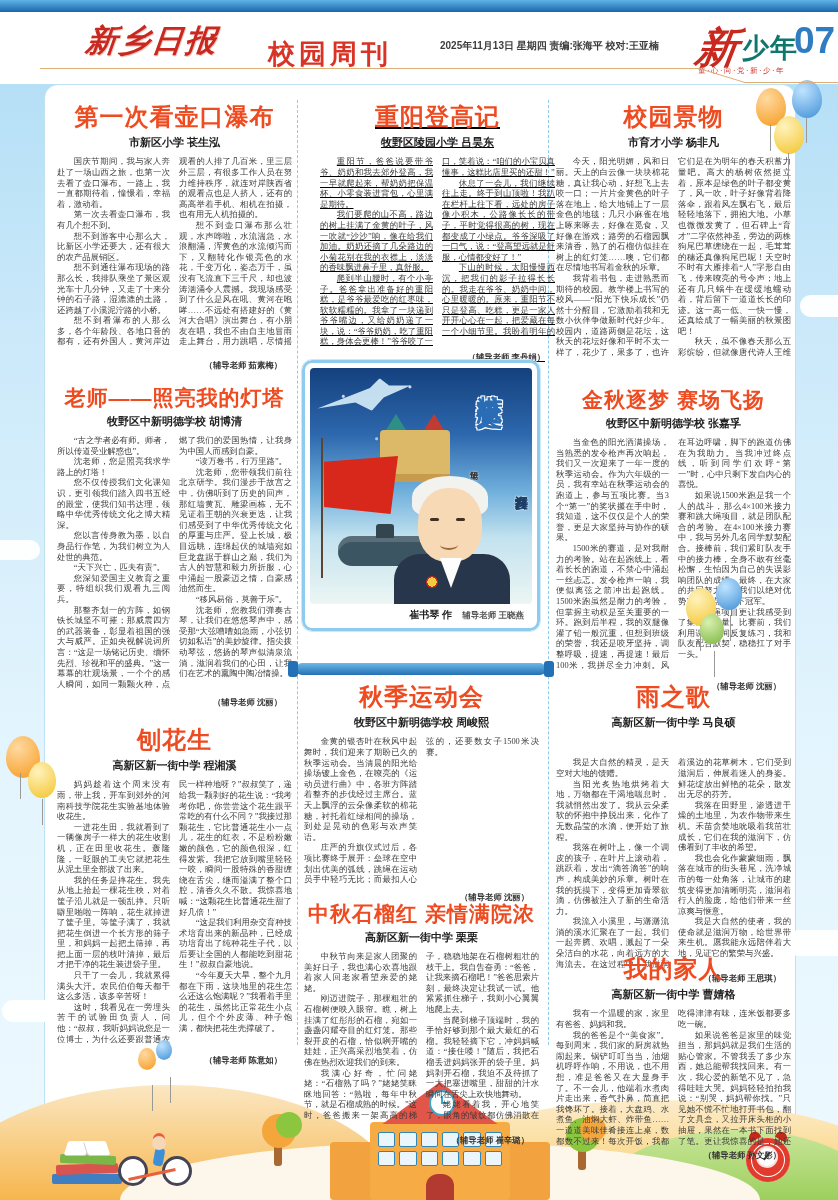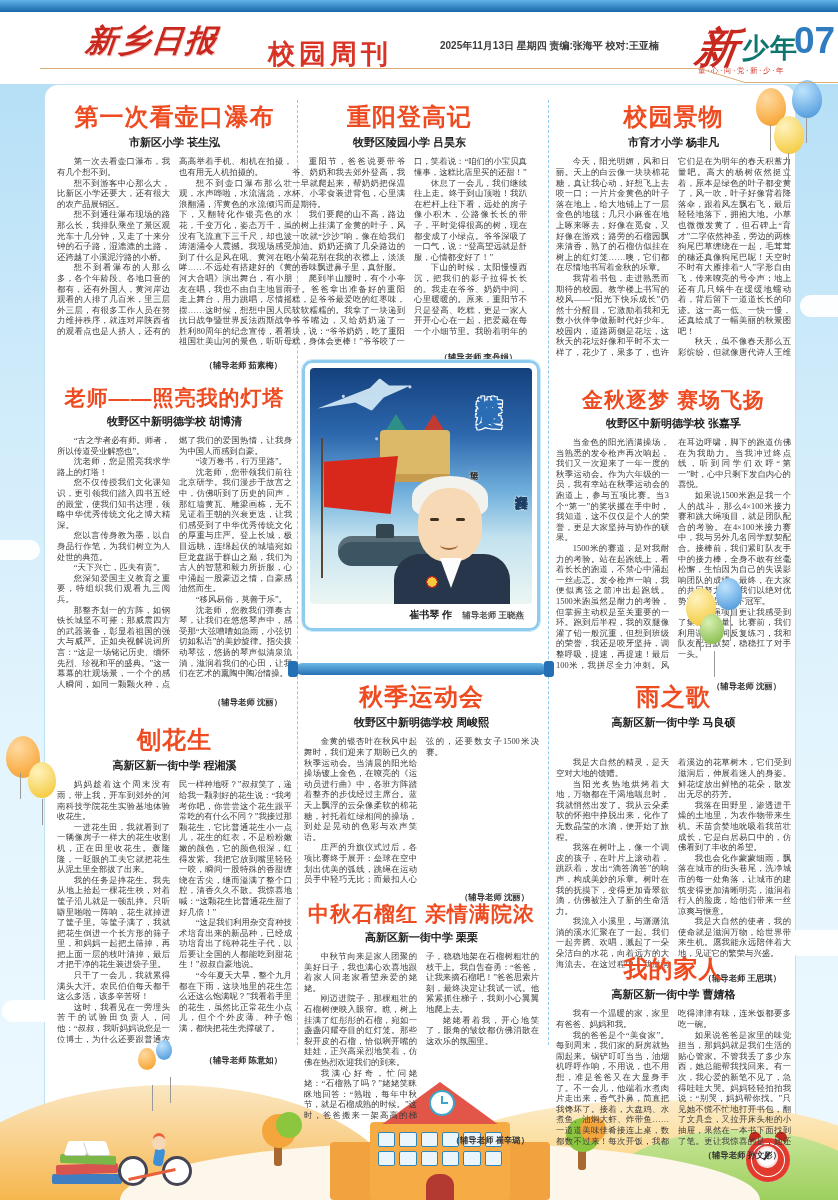--- a/index.html
+++ b/index.html
@@ -248,20 +248,21 @@
   <div class="balloon b-green" style="left:700px;top:614px;width:24px;height:30px;"></div>
   <div class="balloon b-orange" style="left:6px;top:736px;width:34px;height:42px;"></div>
   <div class="balloon b-yellow" style="left:28px;top:762px;width:28px;height:36px;"></div>
   <div class="balloon b-orange" style="left:138px;top:1048px;width:18px;height:22px;"></div>
   <div class="balloon b-blue" style="left:156px;top:1040px;width:16px;height:20px;"></div>
 
   <section class="article" style="left:57px;top:104px;">
     <h2 class="headline">第一次看壶口瀑布</h2>
     <div class="byline">市新区小学 苌生泓</div>
     <div class="body" style="height:200px;">
+        <p>国庆节期间，我与家人奔赴了一场山西之旅，也第一次去看了壶口瀑布。一路上，我一直都期待着，憧憬着，幸福着，激动着。</p>
         <p>第一次去看壶口瀑布，我有几个想不到。</p>
         <p>想不到游客中心那么大，比新区小学还要大，还有很大的农产品展销区。</p>
         <p>想不到通往瀑布现场的路那么长，我排队乘坐了景区观光车十几分钟，又走了十来分钟的石子路，湿漉漉的土路，还跨越了小溪泥泞路的小桥。</p>
         <p>想不到看瀑布的人那么多，各个年龄段、各地口音的都有，还有外国人，黄河岸边观看的人排了几百米，里三层外三层，有很多工作人员在努力维持秩序，就连对岸陕西省的观看点也是人挤人，还有的高高举着手机、相机在拍摄，也有用无人机拍摄的。</p>
         <p>想不到壶口瀑布那么壮观，水声哗啦，水流湍急，水浪翻涌，浑黄色的水流倾泻而下，又翻转化作银亮色的水花，千变万化，姿态万千，虽没有飞流直下三千尺，却也波涛汹涌令人震撼。我现场感受到了什么是风在吼、黄河在咆哮……不远处有搭建好的《黄河大合唱》演出舞台，有小朋友在唱，我也不由自主地冒雨走上舞台，用力跳唱，尽情摇摆……这时候，想想中国人民抗日战争暨世界反法西斯战争胜利80周年的纪念宣传，看看祖国壮美山河的景色，听听母亲河奔流千年不息的声音，又亲身感受到国家日新月异的科技文化事业发展，心中那个美呀，那个爽呀，那个幸福感，那个自豪感，真是美哒哒。</p>
       </div>
     <div class="credit">（辅导老师 茹素梅）</div>
   </section>
 
   <section class="article" style="left:57px;top:386px;">
@@ -291,21 +292,21 @@
         <p>一进花生田，我就看到了一辆像房子一样大的花生收割机，正在田里收花生。轰隆隆，一眨眼的工夫它就把花生从泥土里全部拔了出来。</p>
         <p>我的任务是摔花生。我先从地上拾起一棵花生秧，对着筐子沿儿就是一顿乱摔。只听噼里啪啦一阵响，花生就掉进了筐子里。等筐子满了，我就把花生倒进一个长方形的筛子里，和妈妈一起把土筛掉，再把上面一层的枝叶清掉，最后才把干净的花生装进袋子里。</p>
         <p>只干了一会儿，我就累得满头大汗。农民伯伯每天都干这么多活，该多辛苦呀！</p>
         <p>这时，我看见在一旁埋头苦干的试验田负责人，问他：“叔叔，我听妈妈说您是一位博士，为什么还要跟普通农民一样种地呀？”叔叔笑了，递给我一颗剥好的花生说：“我考考你吧，你尝尝这个花生跟平常吃的有什么不同？”我接过那颗花生，它比普通花生小一点儿，花生的红衣，不是粉粉嫩嫩的颜色，它的颜色很深，红得发紫。我把它放到嘴里轻轻一咬，瞬间一股特殊的香甜缠绕在舌尖，继而溢满了整个口腔，清香久久不散。我惊喜地喊：“这颗花生比普通花生甜了好几倍！”</p>
         <p>“这是我们利用杂交育种技术培育出来的新品种，已经成功培育出了纯种花生子代，以后要让全国的人都能吃到甜花生！”叔叔自豪地说。</p>
         <p>“今年夏天大旱，整个九月都在下雨，这块地里的花生怎么还这么饱满呢？”我看着手里的花生，虽然比正常花生小点儿，但个个外皮薄、种子饱满，都快把花生壳撑破了。</p>
       </div>
     <div class="credit">（辅导老师 陈意如）</div>
   </section>
 
-  <section class="article" style="left:292px;top:104px;">
+  <section class="article" style="left:320px;top:104px;text-decoration:underline;">
     <h2 class="headline">重阳登高记</h2>
     <div class="byline">牧野区陵园小学 吕昊东</div>
     <div class="body" style="height:192px;">
         <p>重阳节，爸爸说要带爷爷、奶奶和我去郊外登高，我一早就爬起来，帮奶奶把保温杯、小零食装进背包，心里满是期待。</p>
         <p>我们要爬的山不高，路边的树上挂满了金黄的叶子，风一吹就“沙沙”响，像在给我们加油。奶奶还摘了几朵路边的小菊花别在我的衣襟上，淡淡的香味飘进鼻子里，真舒服。</p>
         <p>爬到半山腰时，有个小亭子。爸爸拿出准备好的重阳糕，是爷爷最爱吃的红枣味，软软糯糯的。我拿了一块递到爷爷嘴边，又给奶奶递了一块，说：“爷爷奶奶，吃了重阳糕，身体会更棒！”爷爷咬了一口，笑着说：“咱们的小宝贝真懂事，这糕比店里买的还甜！”</p>
         <p>休息了一会儿，我们继续往上走。终于到山顶啦！我趴在栏杆上往下看，远处的房子像小积木，公路像长长的带子，平时觉得很高的树，现在都变成了小绿点。爷爷深吸了一口气，说：“登高望远就是舒服，心情都变好了！”</p>
         <p>下山的时候，太阳慢慢西沉，把我们的影子拉得长长的。我走在爷爷、奶奶中间，心里暖暖的。原来，重阳节不只是登高、吃糕，更是一家人开开心心在一起，把爱藏在每一个小细节里。我盼着明年的重阳节，还能和爷爷、奶奶一起登高，一起看风景。</p>
       </div>
     <div class="credit">（辅导老师 李丹娟）</div>
@@ -349,20 +350,21 @@
     <div class="credit">（辅导老师 沈丽）</div>
   </section>
 
   <section class="article" style="left:304px;top:902px;">
     <h2 class="headline long">中秋石榴红 亲情满院浓</h2>
     <div class="byline">高新区新一街中学 栗栗</div>
     <div class="body" style="height:180px;">
         <p>中秋节向来是家人团聚的美好日子，我也满心欢喜地跟着家人回老家看望亲爱的姥姥。</p>
         <p>刚迈进院子，那棵粗壮的石榴树便映入眼帘。瞧，树上挂满了红彤彤的石榴，宛如一盏盏闪耀夺目的红灯笼。那些裂开皮的石榴，恰似咧开嘴的娃娃，正兴高采烈地笑着，仿佛在热烈欢迎我们的到来。</p>
         <p>我满心好奇，忙问姥姥：“石榴熟了吗？”姥姥笑眯眯地回答：“熟啦，每年中秋节，就是石榴成熟的时候。”这时，爸爸搬来一架高高的梯子，稳稳地架在石榴树粗壮的枝干上。我自告奋勇：“爸爸，让我来摘石榴吧！”爸爸思索片刻，最终决定让我试一试。他紧紧抓住梯子，我则小心翼翼地爬上去。</p>
+        <p>当爬到梯子顶端时，我的手恰好够到那个最大最红的石榴。我轻轻摘下它，冲妈妈喊道：“接住喽！”随后，我把石榴丢进妈妈张开的袋子里。妈妈剥开石榴，我迫不及待抓了一大把塞进嘴里，甜甜的汁水瞬间在舌尖上欢快地舞动。</p>
         <p>姥姥看着我，开心地笑了，眼角的皱纹都仿佛消散在这欢乐的氛围里。</p>
       </div>
     <div class="credit">（辅导老师 崔辛璐）</div>
   </section>
 
   <section class="article" style="left:556px;top:104px;">
     <h2 class="headline">校园景物</h2>
     <div class="byline">市育才小学 杨非凡</div>
     <div class="body" style="height:208px;">
         <p>今天，阳光明媚，风和日丽。天上的白云像一块块棉花糖，真让我心动，好想飞上去咬一口；一片片金黄色的叶子落在地上，给大地铺上了一层金色的地毯；几只小麻雀在地上啄来啄去，好像在觅食，又好像在游戏；路旁的石榴园飘来清香，熟了的石榴仿似挂在树上的红灯笼……噢，它们都在尽情地书写着金秋的乐章。</p>
@@ -385,21 +387,21 @@
   </section>
 
   <section class="article" style="left:556px;top:684px;">
     <h2 class="headline">雨之歌</h2>
     <div class="byline">高新区新一街中学 马良硕</div>
     <div class="body" style="height:212px;margin-top:28px;">
         <p>我是大自然的精灵，是天空对大地的馈赠。</p>
         <p>当阳光炙热地烘烤着大地，万物都在干渴地喘息时，我就悄然出发了。我从云朵柔软的怀抱中挣脱出来，化作了无数晶莹的水滴，便开始了旅程。</p>
         <p>我落在树叶上，像一个调皮的孩子，在叶片上滚动着，跳跃着，发出“滴答滴答”的响声，构成美妙的乐章。树叶在我的抚摸下，变得更加青翠欲滴，仿佛被注入了新的生命活力。</p>
         <p>我流入小溪里，与潺潺流淌的溪水汇聚在了一起。我们一起奔腾、欢唱，溅起了一朵朵洁白的水花，向着远方的大海流去。在这过程中，我滋润着溪边的花草树木，它们受到滋润后，伸展着迷人的身姿。鲜花绽放出鲜艳的花朵，散发出无尽的芬芳。</p>
-        <p>我落在田野里，渗透进干燥的土地里，为农作物带来生机。禾苗贪婪地吮吸着我茁壮成长，它是白居易口中的，仿佛看到了丰收的希望。</p>
+        <p>我落在田野里，渗透进干燥的土地里，为农作物带来生机。禾苗贪婪地吮吸着我茁壮成长，它们在我的滋润下，仿佛看到了丰收的希望。</p>
         <p>我也会化作蒙蒙细雨，飘落在城市的街头巷尾，洗净城市的每一处角落，让城市的建筑变得更加清晰明亮，滋润着行人的脸庞，给他们带来一丝凉爽与惬意。</p>
         <p>我是大自然的使者，我的使命就是滋润万物，给世界带来生机。愿我能永远陪伴着大地，见证它的繁荣与兴盛。</p>
       </div>
     <div class="credit">（辅导老师 王思琪）</div>
   </section>
 
   <section class="article" style="left:556px;top:956px;">
     <h2 class="headline">我的家人</h2>
     <div class="byline">高新区新一街中学 曹婧格</div>
     <div class="body" style="height:138px;">

